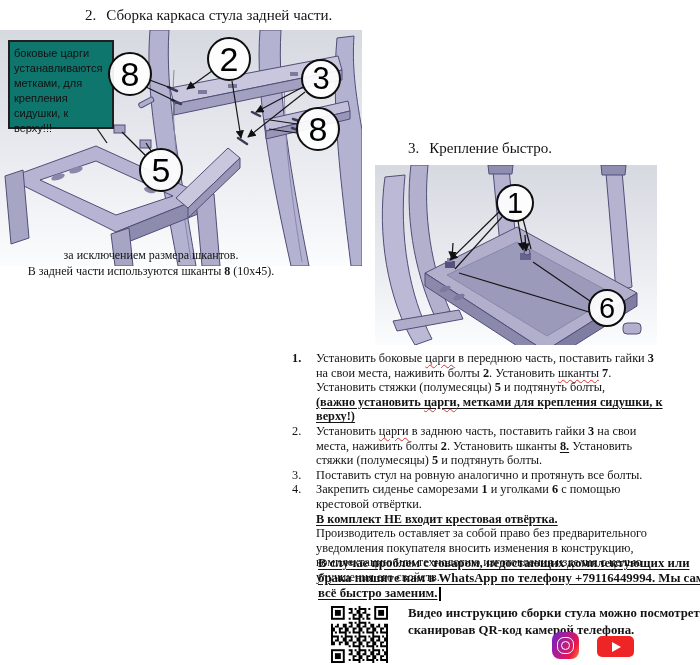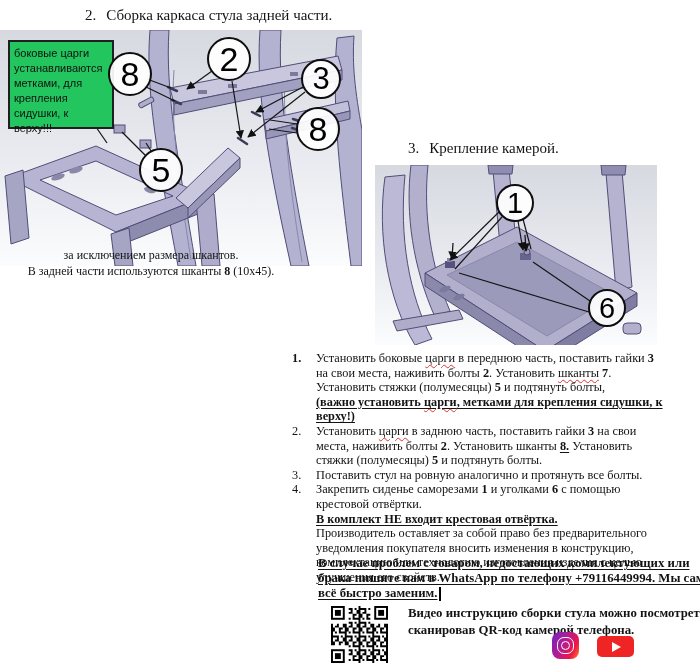--- a/index.html
+++ b/index.html
@@ -10,21 +10,21 @@
   .h1{position:absolute;font-size:15px;line-height:19px;white-space:nowrap;}
   .h1 .hn{display:inline-block;margin-right:10px;}
   .h1-back{left:85px;top:6px;}
   .h1-seat{left:408px;top:139px;}
 
   svg.diag{position:absolute;}
   .d1{left:0;top:30px;}
   .d2{left:375px;top:165px;}
 
   .notebox{position:absolute;left:8px;top:40px;width:106px;height:89px;box-sizing:border-box;
-           border:2px solid #1f1f1f;background:#22c55e;padding:4px 4px;
+           border:2px solid #1f1f1f;background:#0f766e;padding:4px 4px;
            font-family:"Liberation Sans","DejaVu Sans",sans-serif;font-size:11px;line-height:15px;color:#111;}
 
   .co{position:absolute;box-sizing:border-box;border:2px solid #0e0e0e;border-radius:50%;
       background:rgba(255,255,255,0.93);display:flex;align-items:center;justify-content:center;
       font-family:"Liberation Sans","DejaVu Sans",sans-serif;color:#000;}
   .co44{width:44px;height:44px;font-size:34px;}
   .co40{width:40px;height:40px;font-size:31px;}
   .co38{width:38px;height:38px;font-size:29px;}
 
   .caption{position:absolute;left:0;top:247px;width:302px;text-align:center;
@@ -140,21 +140,21 @@
   <div class="co co40" style="left:301px;top:59px;">3</div>
   <div class="co co44" style="left:296px;top:107px;">8</div>
   <div class="co co44" style="left:139px;top:148px;">5</div>
 
   <div class="caption">
     <div>за исключением размера шкантов.</div>
     <div><span>В задней части используются шканты </span><b>8</b><span> (10x45).</span></div>
   </div>
 
   <div class="h1 h1-seat">
-    <span class="hn">3.</span><span>Крепление камерой.</span>
+    <span class="hn">3.</span><span>Крепление быстро.</span>
   </div>
 
   <svg class="diag d2" width="282" height="180" viewBox="0 0 282 180">
     <defs>
       <linearGradient id="bg2" x1="0" y1="0" x2="0" y2="1">
         <stop offset="0" stop-color="#d6d9e0"></stop>
           <stop offset="0.55" stop-color="#e9ebf0"></stop>
           <stop offset="1" stop-color="#fbfcfd"></stop>
       </linearGradient>
       <marker id="arr2" viewBox="0 0 10 10" refX="9" refY="5" markerWidth="7" markerHeight="7" orient="auto-start-reverse">

